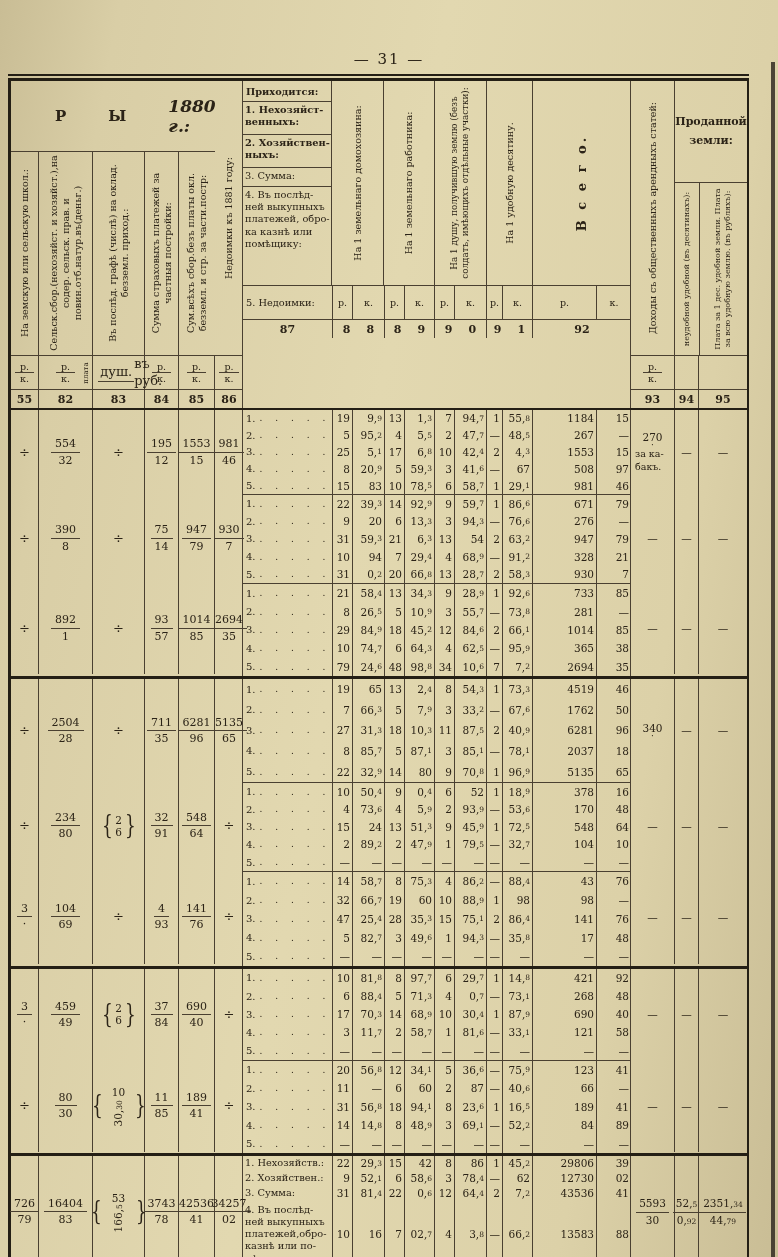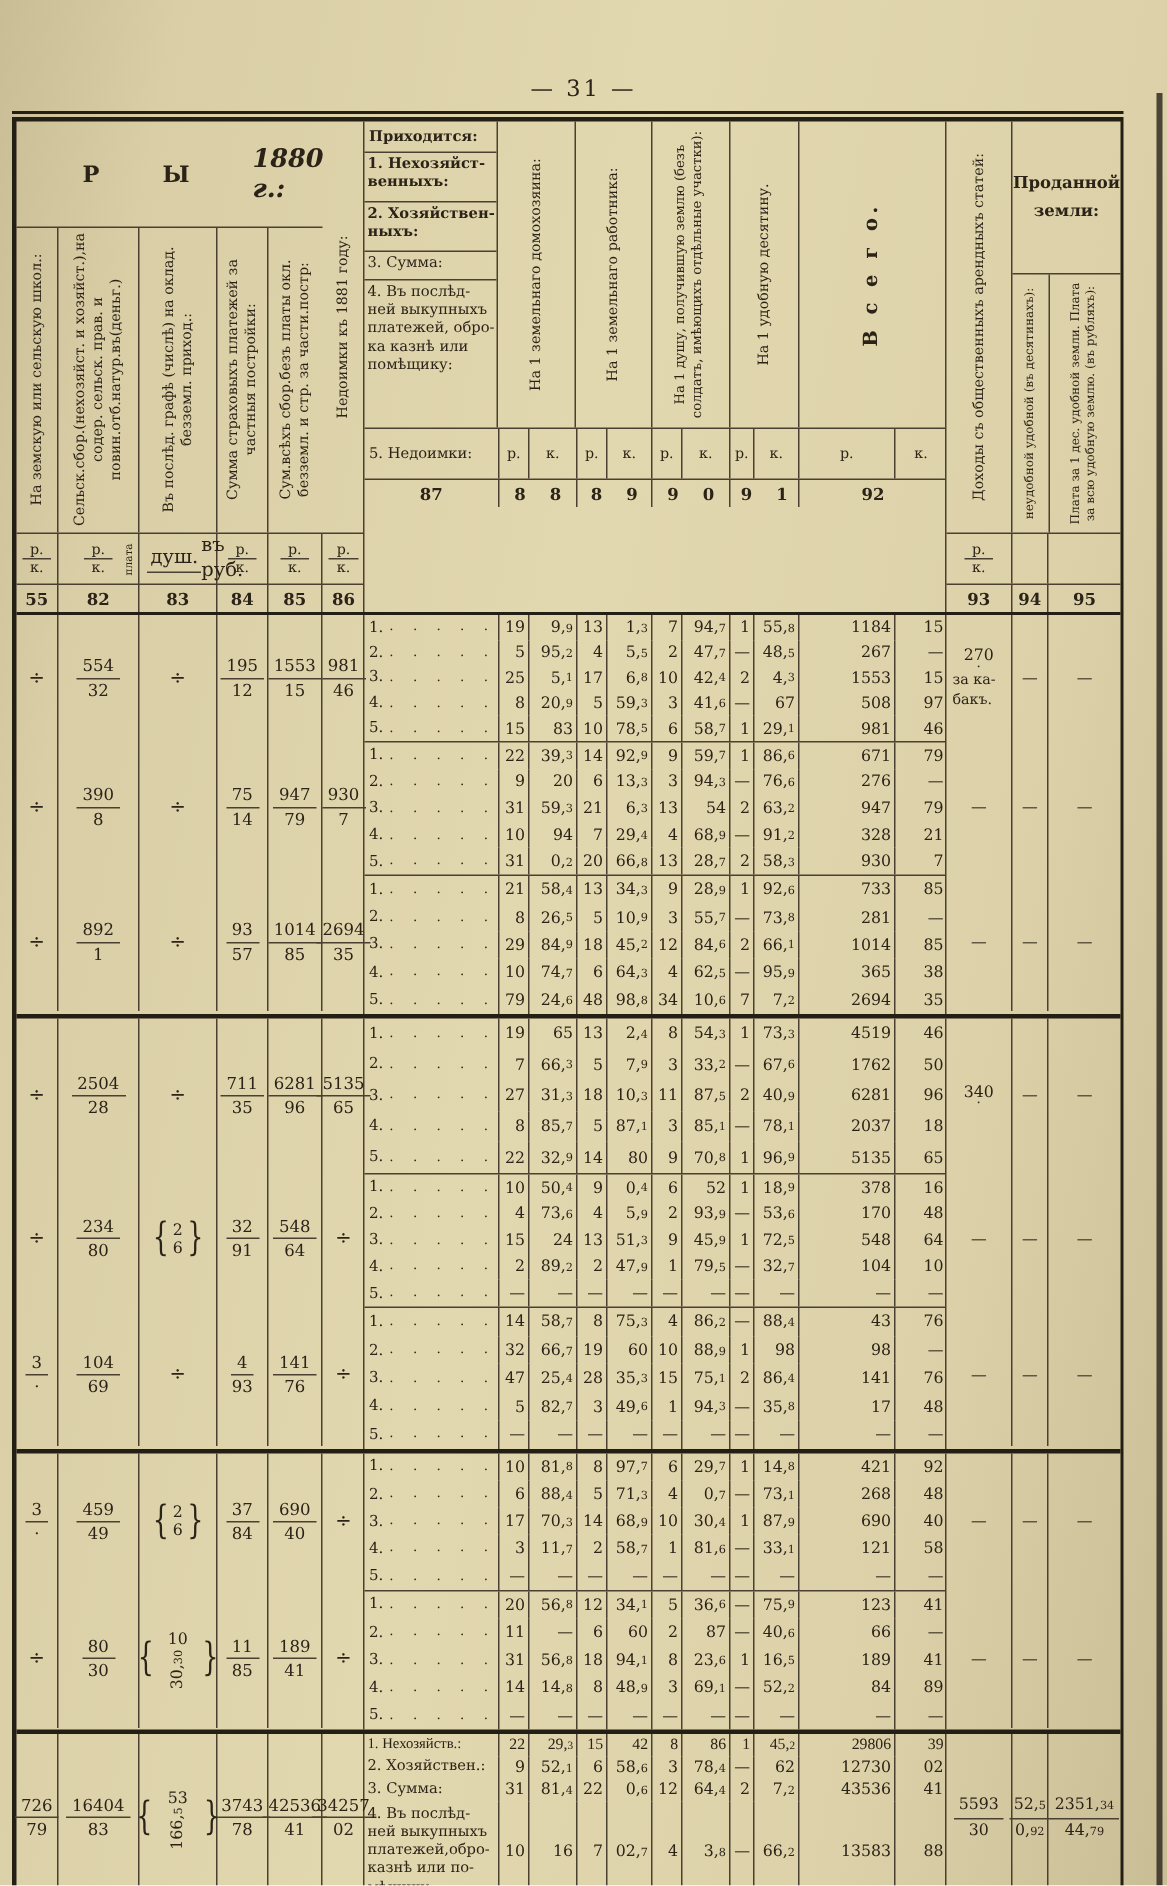--- a/index.html
+++ b/index.html
@@ -1336,21 +1336,21 @@
               </div>
               <div class="lcell">
                 <span class="frac">
                   <span class="fn">34257</span>
                   <span class="fd">02</span>
                 </span>
               </div>
             </div>
           </div>
           <div class="sec-mid">
-            <div class="mrow" style="height: 15px; font-family: Liberation Serif, serif;">
+            <div class="mrow" style="height: 15px;">
               <div class="mlabel tlabel" style="white-space: normal;">1. Нехозяйств.:</div>
               <div class="vcell">22</div>
               <div class="vcell">29,<span class="dec">3</span></div>
               <div class="vcell">15</div>
               <div class="vcell">42</div>
               <div class="vcell">8</div>
               <div class="vcell">86</div>
               <div class="vcell">1</div>
               <div class="vcell">45,<span class="dec">2</span></div>
               <div class="vcell">29806</div>

